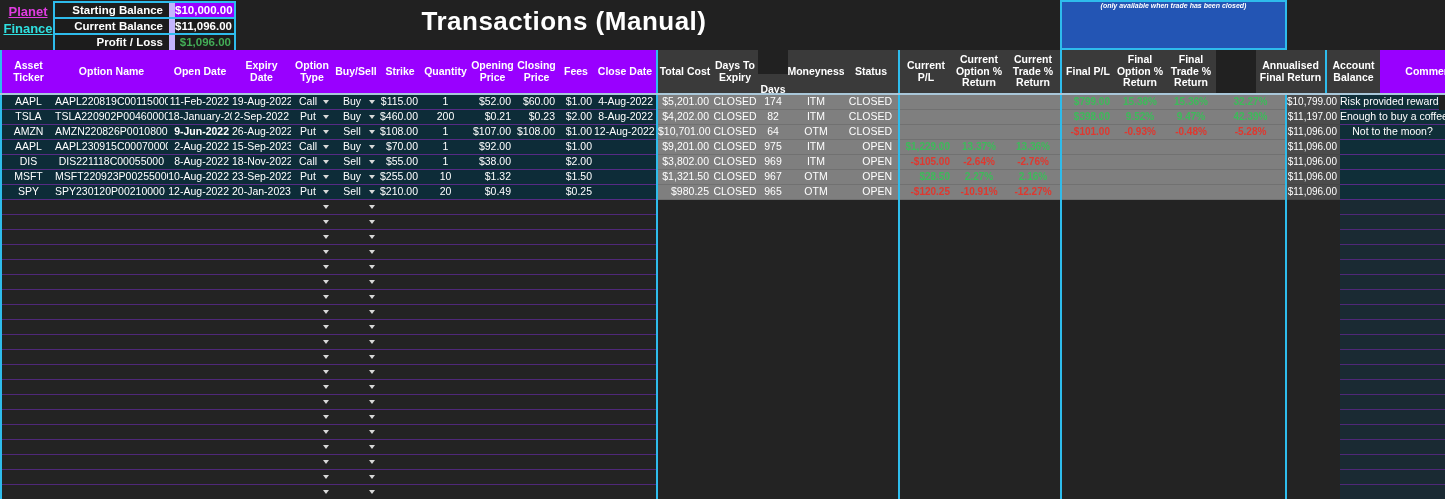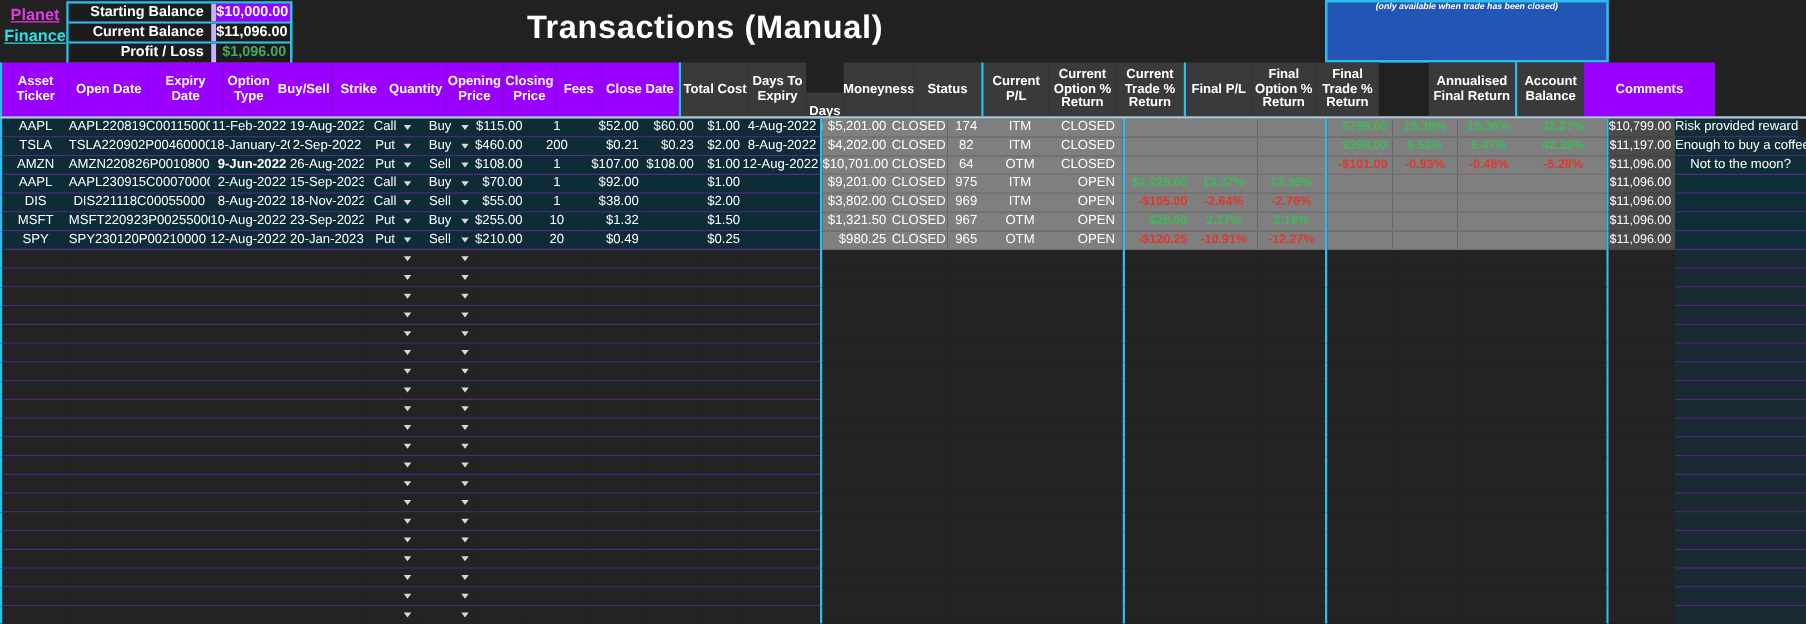--- a/index.html
+++ b/index.html
@@ -6,21 +6,21 @@
   #app{position:relative;width:1445px;height:499px;background:#212121;overflow:hidden;}
 
   
   .logo{position:absolute;left:3px;top:3px;width:50px;text-align:center;font-weight:bold;font-size:13px;line-height:17px;}
   .logo .l1{color:#e13ce1;text-decoration:underline;display:block;}
   .logo .l2{color:#2fe0e0;text-decoration:underline;display:block;}
 
   .summary{position:absolute;left:53px;top:1px;border:2px solid #2ebcec;background:#1c1c1c;}
   .summary .srow{display:flex;height:14px;border-bottom:2px solid #2ebcec;}
   .summary .srow:last-child{border-bottom:none;height:15px;}
-  .summary .slabel{width:108px;border-right:4px solid #c4b5fd;color:#fff;font-weight:bold;font-size:11.5px;line-height:14px;text-align:right;padding-right:6px;background:#1c1c1c;}
+  .summary .slabel{width:108px;border-right:6px solid #c4b5fd;color:#fff;font-weight:bold;font-size:11.5px;line-height:14px;text-align:right;padding-right:6px;background:#1c1c1c;}
   .summary .svalue{width:56px;color:#fff;font-weight:bold;font-size:11.5px;line-height:14px;text-align:right;padding-right:3px;background:#1c1c1c;}
   .summary .svalue.highlight{background:#9900ff;}
   .summary .svalue.profit{color:#43ad57;}
 
   .main-title{position:absolute;left:232px;top:6px;width:664px;text-align:center;color:#fff;font-size:26px;font-weight:bold;letter-spacing:.5px;}
 
   .banner{position:absolute;top:0;height:50px;border:2px solid #2ebcec;box-sizing:border-box;color:#fff;text-align:center;}
   .banner.current{left:898px;width:162px;background:#37217f;}
   .banner.final{left:1060px;width:227px;background:#2355b4;}
   .banner .bt{font-size:13px;font-weight:bold;margin-top:5px;line-height:14px;}
@@ -88,20 +88,21 @@
 
   <div class="main-title">Transactions (Manual)</div>
 
   <div class="banner final">
     <div class="bs">(only available when trade has been closed)</div>
   </div>
 
   <div class="thead" id="thead">
       <div class="vbar"></div>
       <div class="hcell sec-left" style="width: 53px;">Asset Ticker</div>
+      <div class="hcell sec-left" style="width: 113px;">Option Name</div>
       <div class="hcell sec-left" style="width: 64px;">Open Date</div>
       <div class="hcell sec-left" style="width: 59px;">Expiry Date</div>
       <div class="hcell sec-left" style="width: 42px;">Option Type</div>
       <div class="hcell sec-left" style="width: 46px;">Buy/Sell</div>
       <div class="hcell sec-left" style="width: 42px;">Strike</div>
       <div class="hcell sec-left" style="width: 49px;">Quantity</div>
       <div class="hcell sec-left" style="width: 45px;">Opening Price</div>
       <div class="hcell sec-left" style="width: 43px;">Closing Price</div>
       <div class="hcell sec-left" style="width: 36px;">Fees</div>
       <div class="hcell sec-left" style="width: 62px;">Close Date</div>

